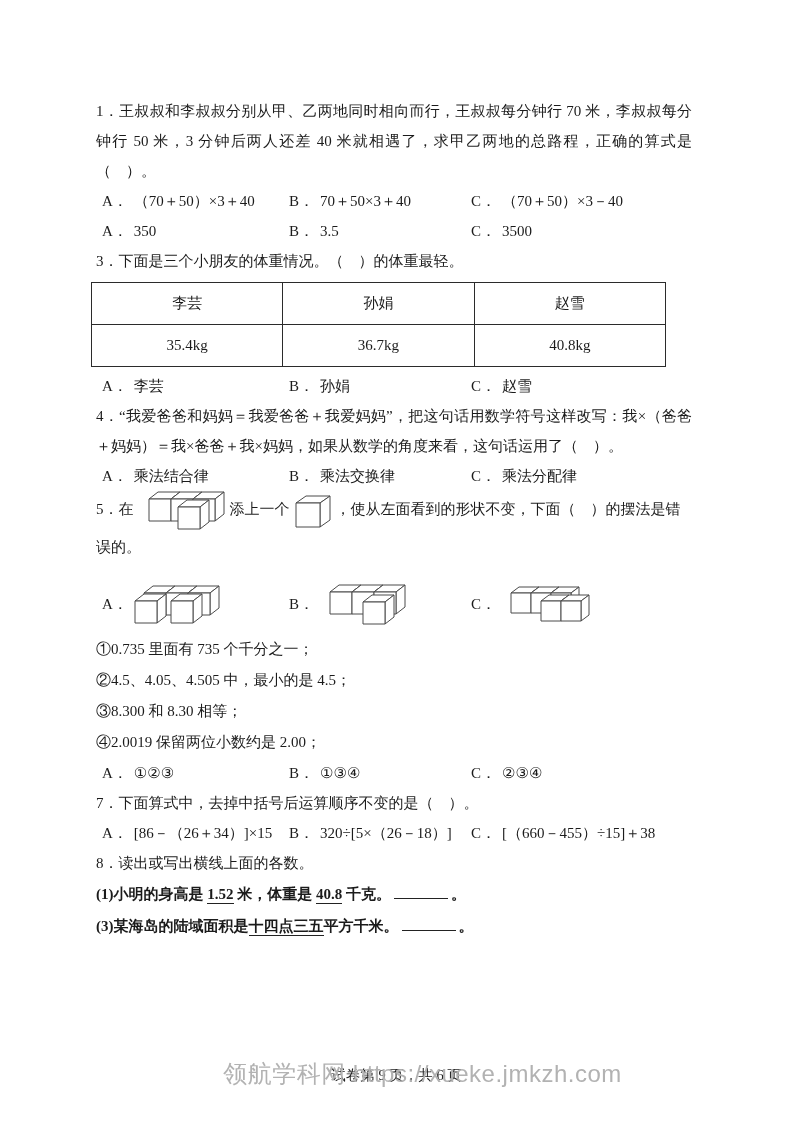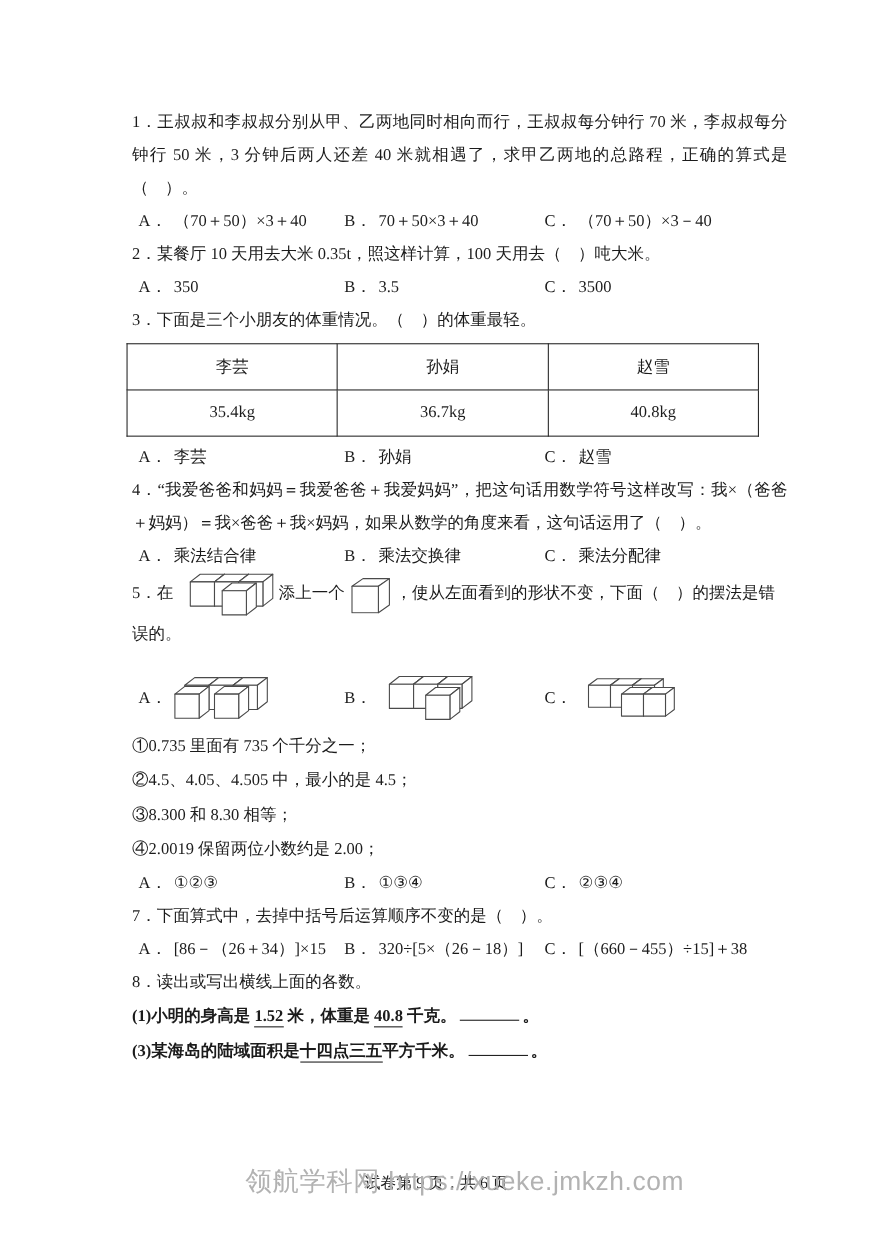--- a/index.html
+++ b/index.html
@@ -2,21 +2,21 @@
 <html><head>
 <meta charset="utf-8">
 <style>
   html,body{margin:0;padding:0;}
   body{
     width:793px;height:1122px;position:relative;overflow:hidden;
     background:#ffffff;color:#1b1b1b;
     font-family:"Liberation Serif","DejaVu Serif",serif;
     font-size:15px;
   }
-  .content{position:absolute;left:120px;top:96px;width:596px;}
+  .content{position:absolute;left:96px;top:96px;width:596px;}
   .line{margin:0;line-height:30px;text-align:justify;}
   .plain{text-align:left;}
   
   .opts{display:flex;line-height:30px;padding-left:6px;}
   .opt{display:inline-flex;align-items:center;white-space:nowrap;}
   .opt-a{width:187px;}
   .opt-b{width:182px;}
   .opt-c{flex:1;}
   .ol{margin-right:6px;}
   
@@ -54,21 +54,20 @@
     <span class="opt opt-b">
         <span class="ol">B．</span>
         <span>70＋50×3＋40</span>
       </span>
     <span class="opt opt-c">
         <span class="ol">C．</span>
         <span>（70＋50）×3－40</span>
       </span>
   </div>
 
-  <p class="line plain">2．某餐厅 10 天用去大米 0.35t，照这样计算，100 天用去（　）吨大米。</p>
   <div class="opts">
     <span class="opt opt-a">
         <span class="ol">A．</span>
         <span>350</span>
       </span>
     <span class="opt opt-b">
         <span class="ol">B．</span>
         <span>3.5</span>
       </span>
     <span class="opt opt-c">

